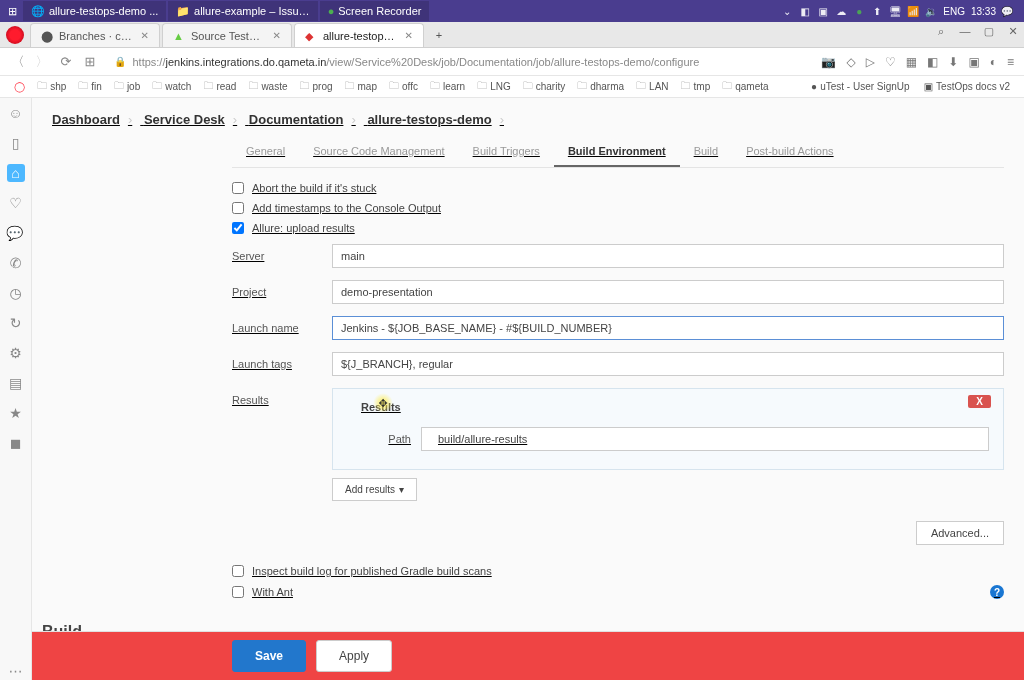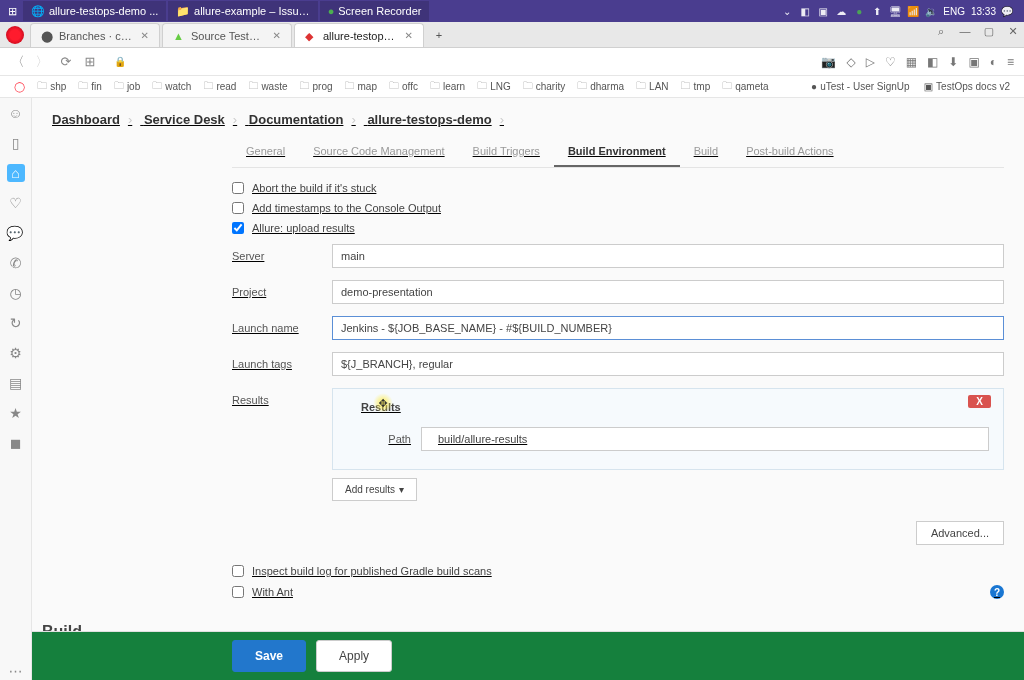--- a/index.html
+++ b/index.html
@@ -81,21 +81,21 @@
 .advanced-btn { float: right; margin-top: 14px; padding: 5px 14px; border: 1px solid #ccc; background: #fff; font-size: 11px; color: #444; }
 
 .help-icon { width: 14px; height: 14px; border-radius: 50%; background: #1976d2; color: #fff; font-size: 10px; display: inline-flex; align-items: center; justify-content: center; font-weight: bold; }
 
 .section-head { font-size: 16px; font-weight: 600; color: #444; margin: 20px 0 10px 0; }
 
 .shell-block { border: 1px solid #d6e4ee; background: #f6fafd; padding: 10px 14px; position: relative; }
 .shell-block .shead { font-size: 11px; font-weight: 600; color: #444; padding-bottom: 10px; }
 .shell-block .del-btn { position: absolute; right: 30px; top: 4px; background: #d9534f; color: #fff; font-size: 10px; padding: 1px 8px; border-radius: 2px; font-weight: 600; }
 
-.bottom-bar { position: fixed; bottom: 0; left: 32px; right: 0; background: #15803d; border-top: 1px solid #e0e0e0; padding: 8px 200px; display: flex; gap: 10px; }
+.bottom-bar { position: fixed; bottom: 0; left: 32px; right: 0; background: #ef4444; border-top: 1px solid #e0e0e0; padding: 8px 200px; display: flex; gap: 10px; }
 .bottom-bar button { padding: 8px 22px; font-size: 12px; border: 1px solid #ccc; background: #fff; color: #444; border-radius: 3px; }
 .bottom-bar button.primary { background: #2277cc; color: #fff; border-color: #2277cc; font-weight: 600; }
 
 .clearfix::after { content: ""; display: block; clear: both; }
 </style>
 </head>
 <body>
 
 <div class="win-taskbar">
   <div class="left">
@@ -157,20 +157,21 @@
     </div>
   </div>
 
   <div class="addr-bar">
     <span class="nav-btn">〈</span>
     <span class="nav-btn" style="opacity:.4">〉</span>
     <span class="nav-btn">⟳</span>
     <span class="nav-btn">⊞</span>
     <div class="url-field">
       <span class="lock">🔒</span>
+      <span class="url"><span>https://</span><span class="host">jenkins.integrations.do.qameta.in</span><span>/view/Service%20Desk/job/Documentation/job/allure-testops-demo/configure</span></span>
     </div>
     <div class="action-icons">
       <span>📷</span>
       <span>◇</span>
       <span>▷</span>
       <span>♡</span>
       <span>▦</span>
       <span>◧</span>
       <span>⬇</span>
       <span>▣</span>

